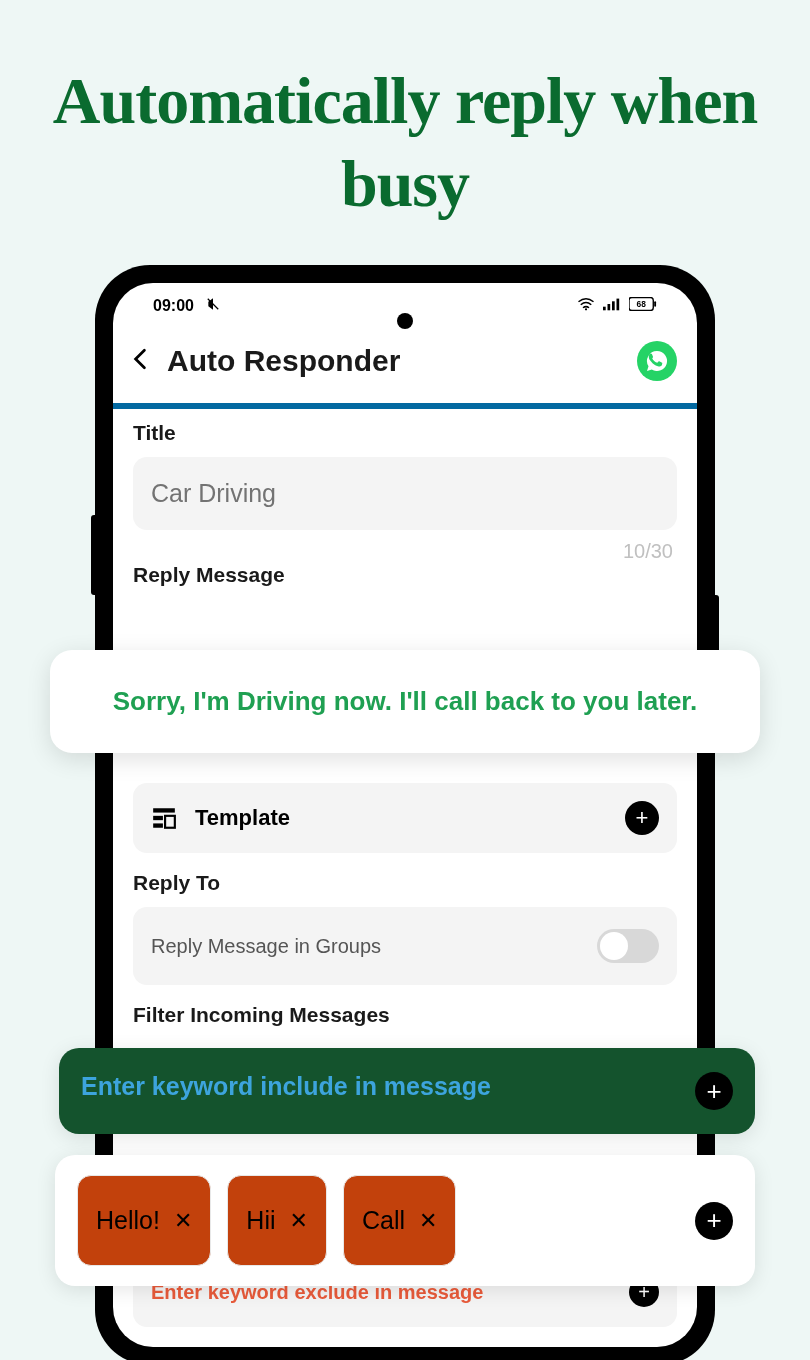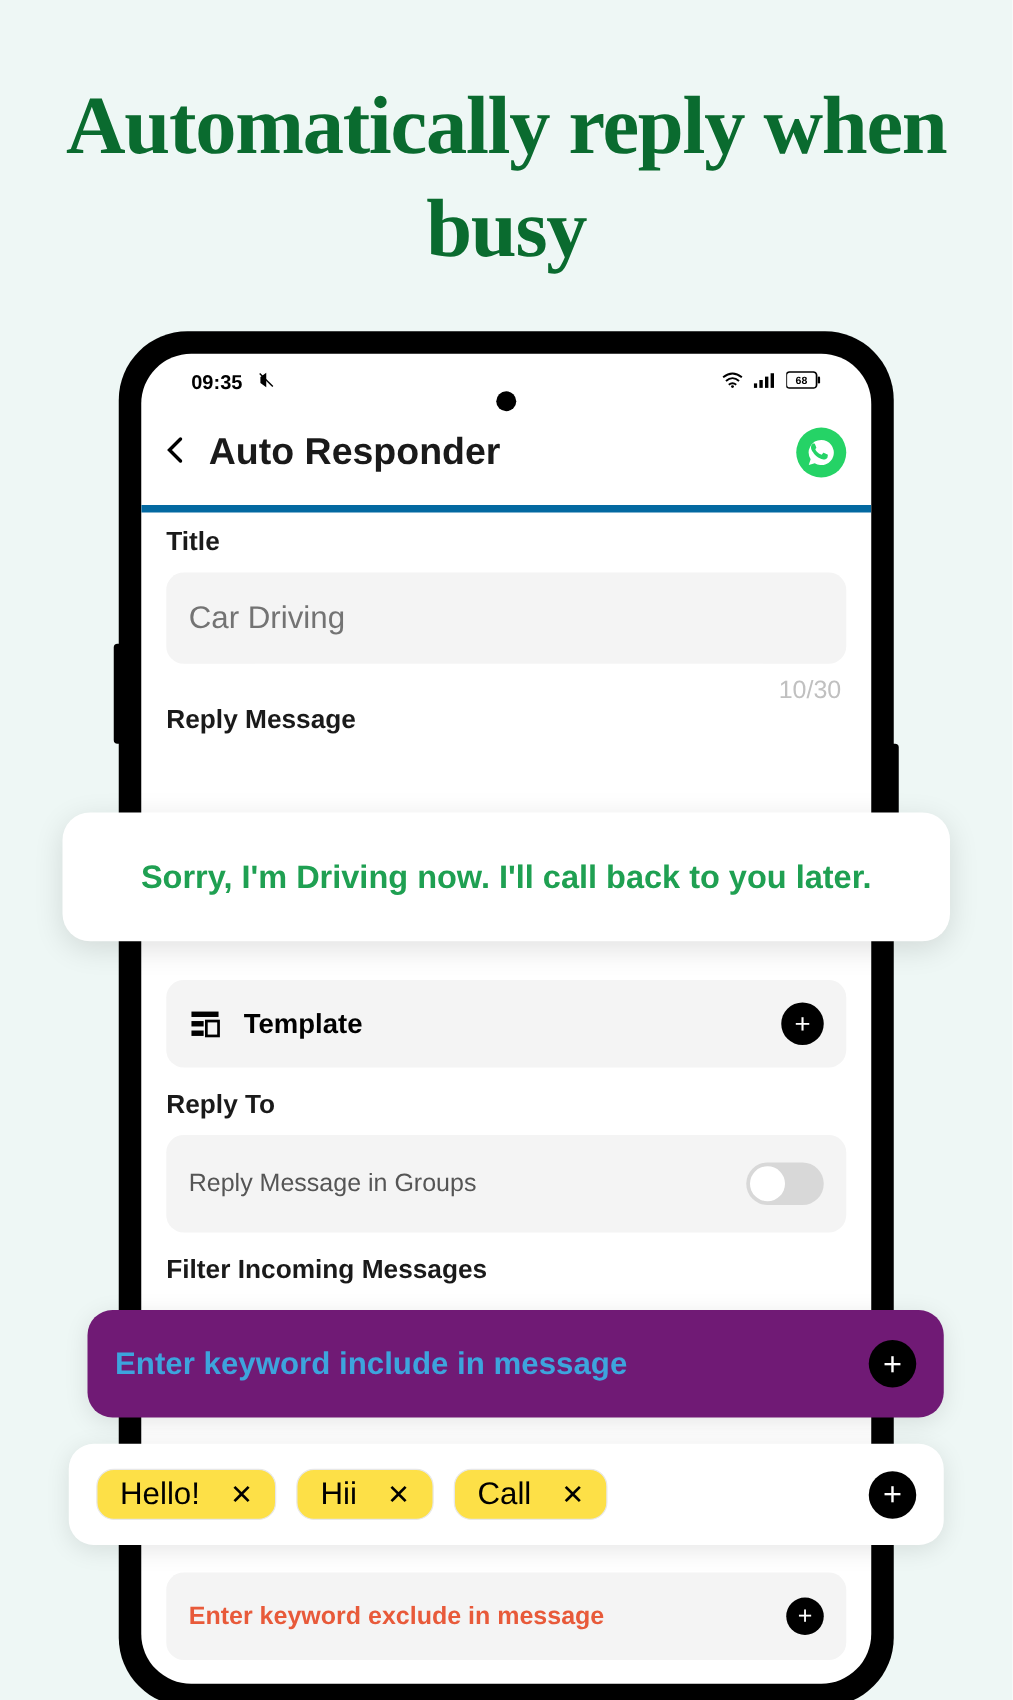--- a/index.html
+++ b/index.html
@@ -143,54 +143,53 @@
 .toggle {
   width: 62px; height: 34px; background: #d8d8d8;
   border-radius: 17px; position: relative; cursor: pointer;
 }
 .toggle-knob {
   width: 28px; height: 28px; background: #fff; border-radius: 50%;
   position: absolute; top: 3px; left: 3px;
 }
 .include-card {
   position: absolute;
-  left: 70px;
+  left: 59px;
   right: 55px;
   top: 1048px;
-  background: #701a75;
+  background: #14532d;
   border-radius: 20px;
   padding: 24px 22px;
   box-shadow: 0 4px 20px rgba(0,0,0,0.10);
   display: flex;
-  align-items: center;
   z-index: 10;
 }
 .include-text { font-size: 25px; font-weight: 700; color: #3da4dd; flex: 1; }
 .chips-card {
   position: absolute;
   left: 55px;
   right: 55px;
   top: 1155px;
   background: #fff;
   border-radius: 20px;
   padding: 20px 22px;
   box-shadow: 0 4px 20px rgba(0,0,0,0.10);
   display: flex;
   align-items: center;
   gap: 16px;
   z-index: 10;
 }
 .chip {
-  background: #fde047;
+  background: #c2410c;
   border: 1px solid #e8e8e8;
   border-radius: 14px;
-  padding: 5px 18px;
-  display: flex;
-  align-items: center;
-  gap: 24px;
+  padding: 30px 18px;
+  display: flex;
+  align-items: center;
+  gap: 14px;
   font-size: 25px;
   font-weight: 500;
 }
 .chip-x { font-size: 22px; cursor: pointer; font-weight: 400; }
 .exclude-row {
   background: #f4f4f4;
   border-radius: 14px;
   padding: 20px 18px;
   display: flex;
   align-items: center;
@@ -214,21 +213,21 @@
 <div class="hero-title">Automatically reply when busy</div>
 
 <div class="phone-frame">
   <div class="side-btn-left"></div>
   <div class="side-btn-right"></div>
   <div class="phone-screen">
     <div class="camera-hole"></div>
 
     <div class="status-bar">
       <div class="status-left">
-        <span>09:35</span>
+        <span>09:00</span>
         <span>
           <svg width="14" height="14" viewBox="0 0 24 24">
               <path d="M12 2 L12 22 M4 8 L12 2 L12 22 L4 16 Z" fill="#000"></path>
               <line x1="3" y1="3" x2="21" y2="21" stroke="#000" stroke-width="2"></line>
             </svg>
         </span>
       </div>
       <div class="status-right">
         <span>
           <svg width="18" height="14" viewBox="0 0 24 18">

